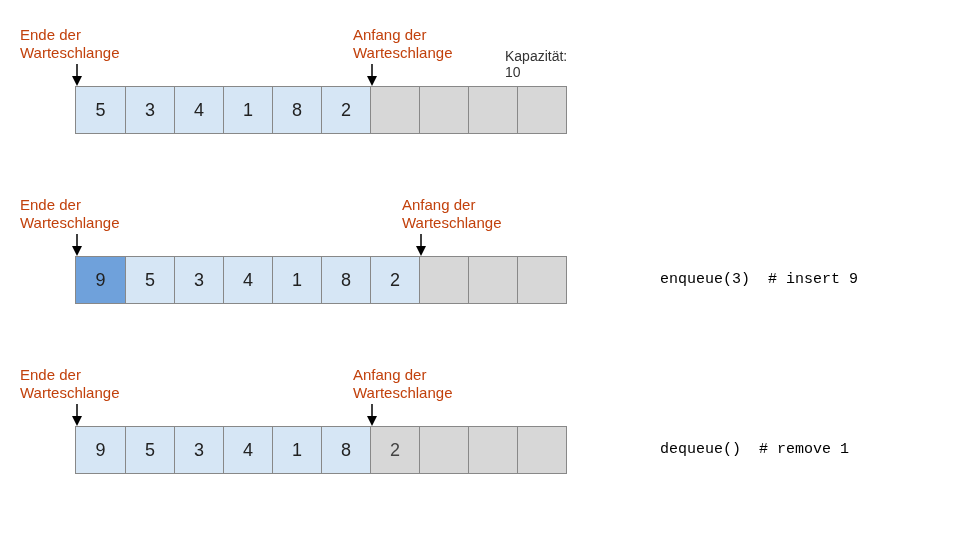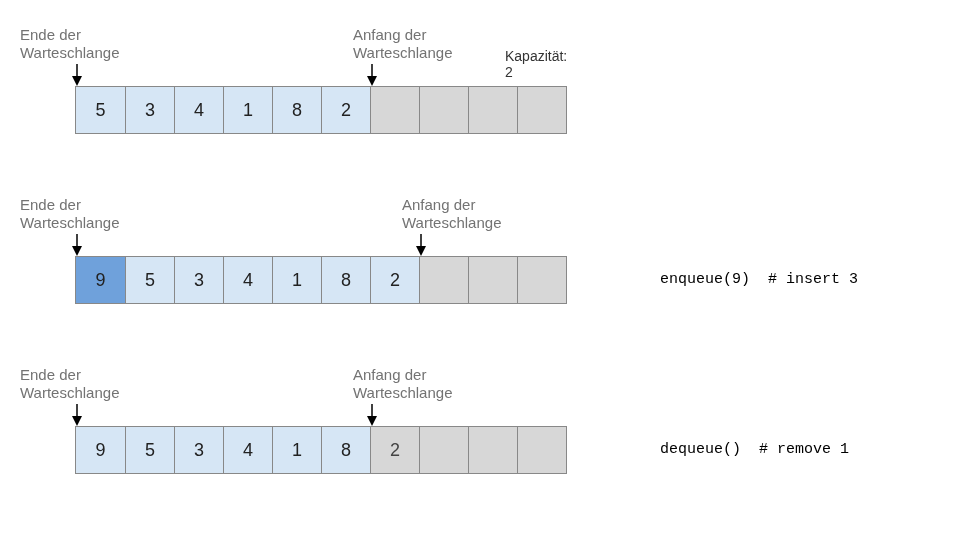--- a/index.html
+++ b/index.html
@@ -16,21 +16,21 @@
     left: 20px;
   }
   .labels {
     position: relative;
     height: 52px;
   }
   .lbl {
     position: absolute;
     font-size: 15px;
     line-height: 18px;
-    color: #737373;
+    color: #c2410c;
     white-space: pre;
   }
   .cap {
     position: absolute;
     font-size: 14px;
     color: #333;
   }
   .arrow {
     position: absolute;
   }
@@ -70,21 +70,21 @@
 </head>
 <body>
 
 <div id="root">
     <div class="stage" style="top: 26px; height: 150px;">
       <div class="labels">
         <div class="lbl" style="left: 0px; top: 0px;">Ende der
 Warteschlange</div>
         <div class="lbl" style="left: 333px; top: 0px;">Anfang der
 Warteschlange</div>
-        <div class="cap" style="left: 485px; top: 22px;">Kapazität: 2</div>
+        <div class="cap" style="left: 485px; top: 22px;">Kapazität: 10</div>
         <div class="arrow" style="left: 50px; top: 38px;">
           <svg width="14" height="22" viewBox="0 0 14 22">
             <line x1="7" y1="0" x2="7" y2="14" stroke="#000" stroke-width="1.5"></line>
             <polygon points="7,22 2,12 12,12" fill="#000"></polygon>
           </svg>
         </div>
         <div class="arrow" style="left: 345px; top: 38px;">
           <svg width="14" height="22" viewBox="0 0 14 22">
             <line x1="7" y1="0" x2="7" y2="14" stroke="#000" stroke-width="1.5"></line>
             <polygon points="7,22 2,12 12,12" fill="#000"></polygon>
@@ -128,21 +128,21 @@
         <div class="cell filled">5</div>
         <div class="cell filled">3</div>
         <div class="cell filled">4</div>
         <div class="cell filled">1</div>
         <div class="cell filled">8</div>
         <div class="cell filled">2</div>
         <div class="cell empty"></div>
         <div class="cell empty"></div>
         <div class="cell empty"></div>
       </div>
-      <div class="code" style="top: 75px;">enqueue(9)  # insert 3</div>
+      <div class="code" style="top: 75px;">enqueue(3)  # insert 9</div>
     </div>
     <div class="stage" style="top: 366px; height: 150px;">
       <div class="labels">
         <div class="lbl" style="left: 0px; top: 0px;">Ende der
 Warteschlange</div>
         <div class="lbl" style="left: 333px; top: 0px;">Anfang der
 Warteschlange</div>
         <div class="arrow" style="left: 50px; top: 38px;">
           <svg width="14" height="22" viewBox="0 0 14 22">
             <line x1="7" y1="0" x2="7" y2="14" stroke="#000" stroke-width="1.5"></line>

